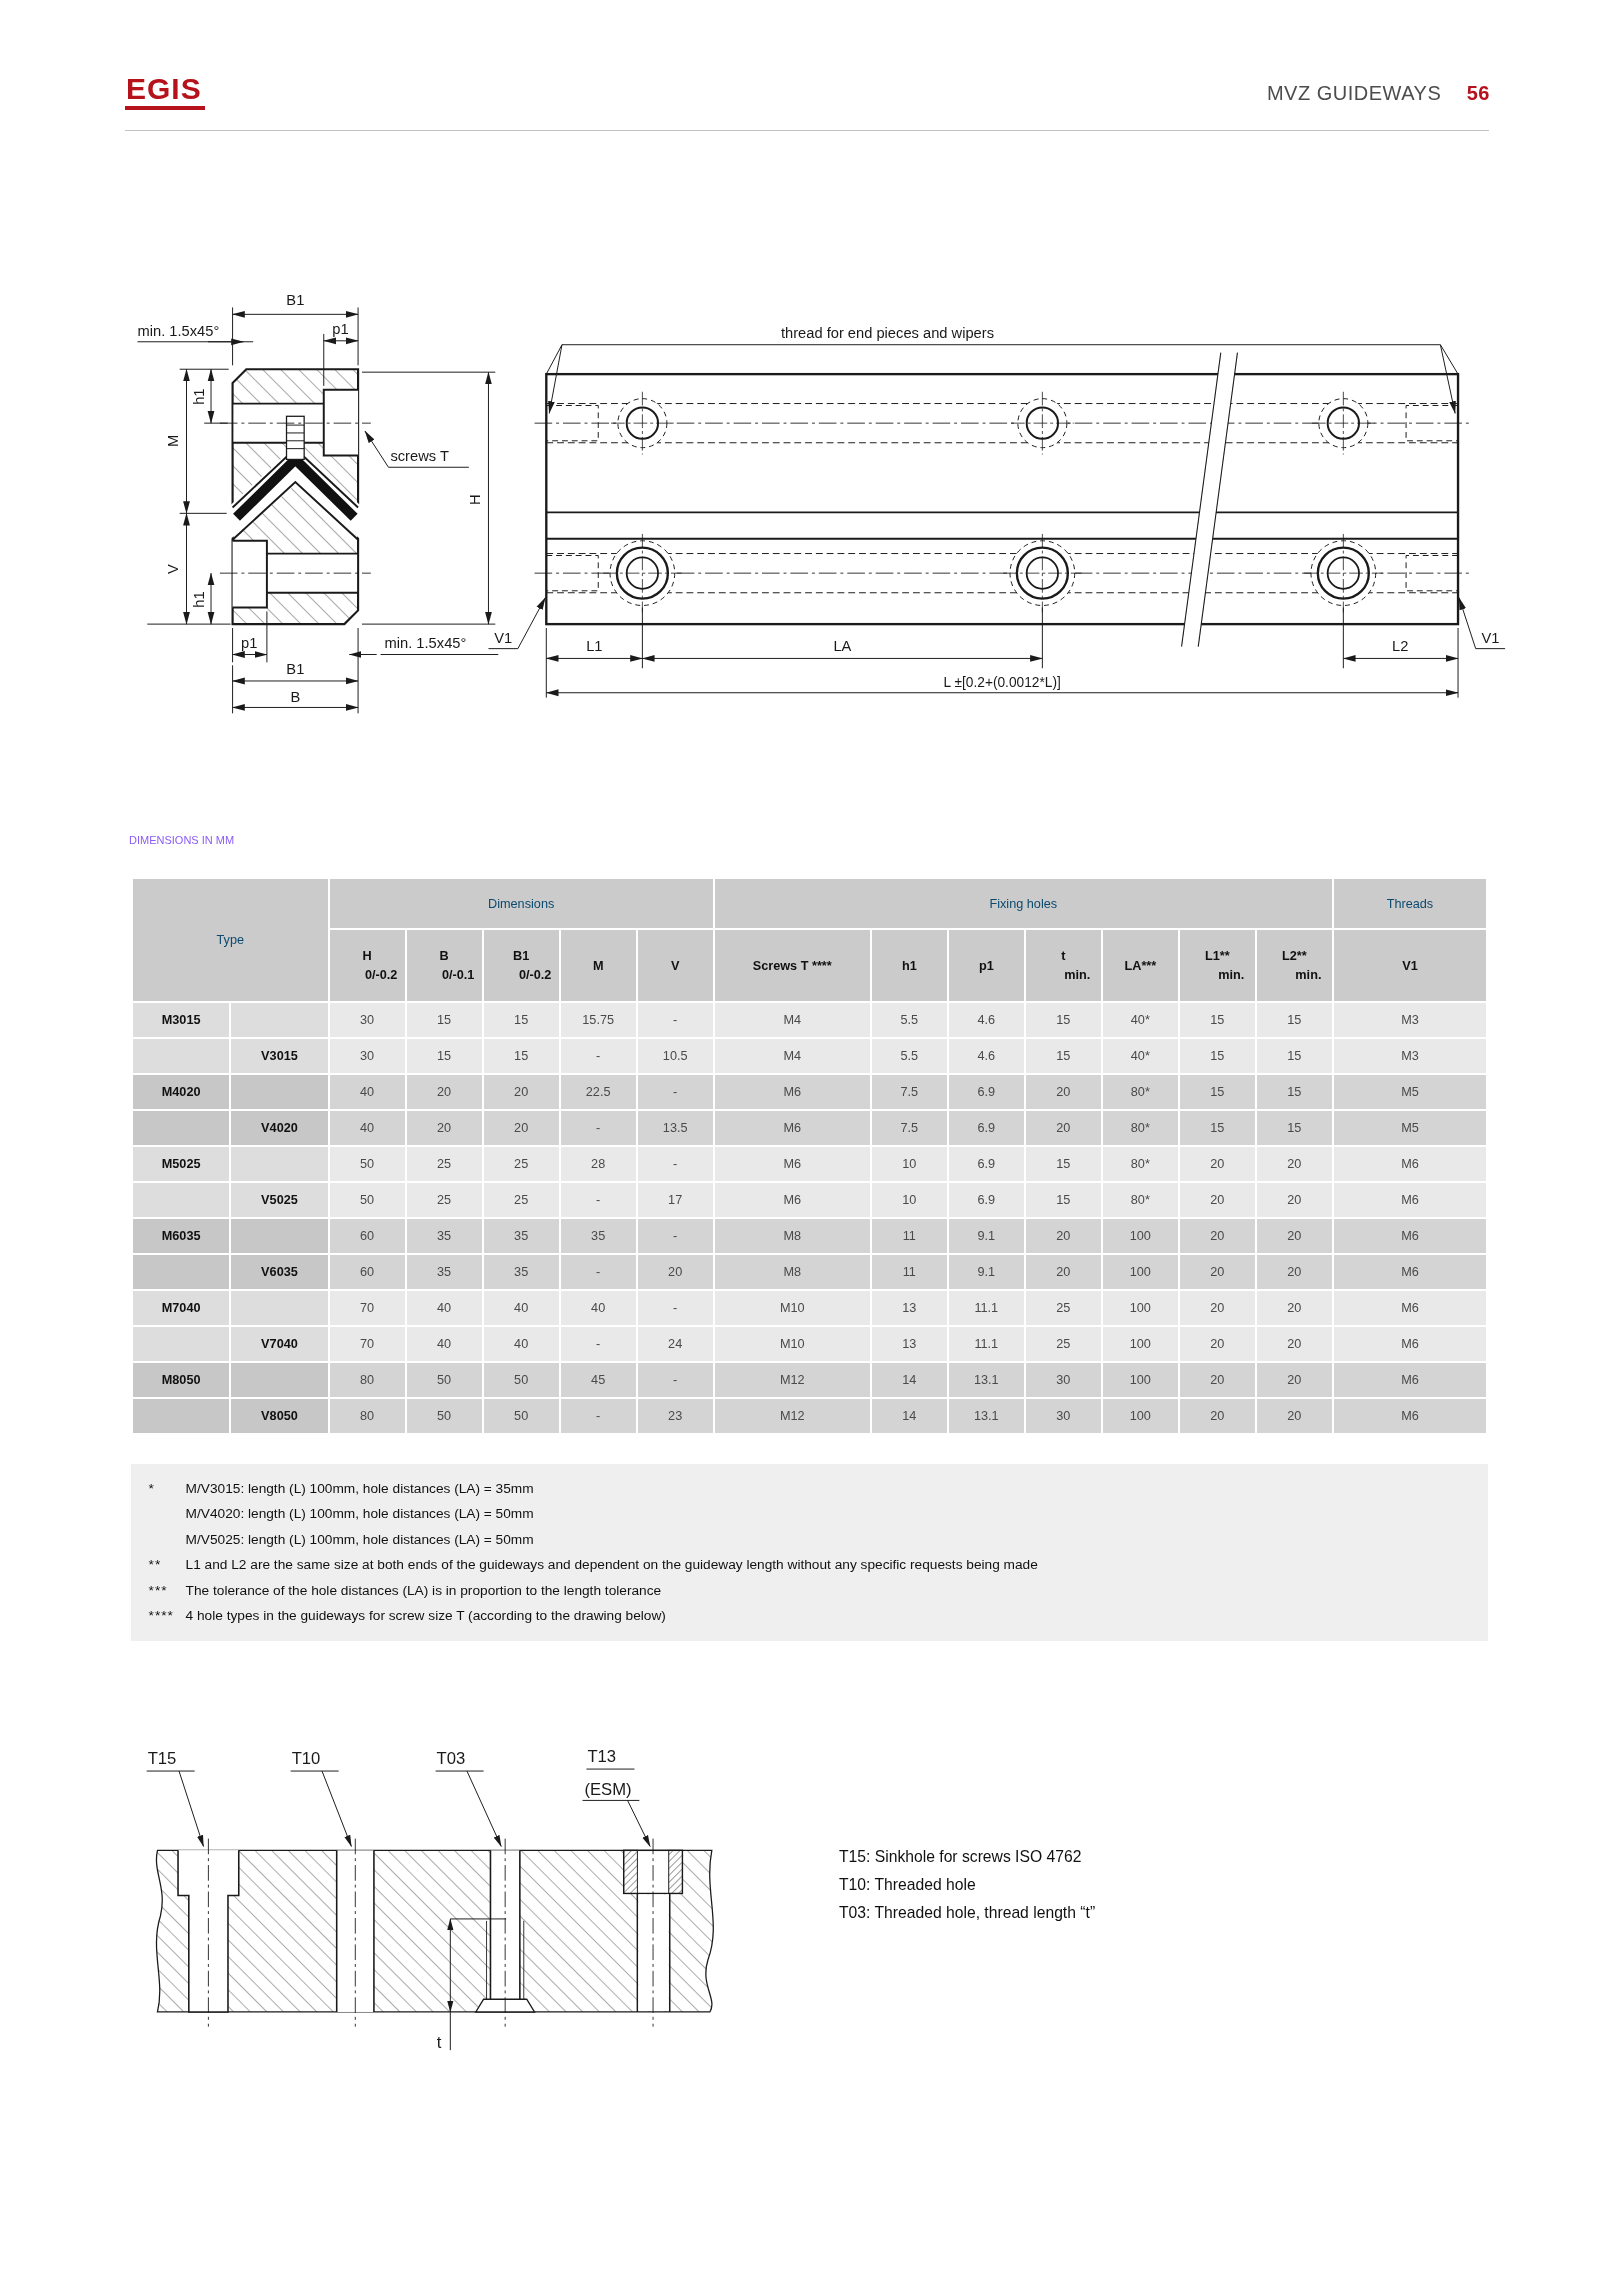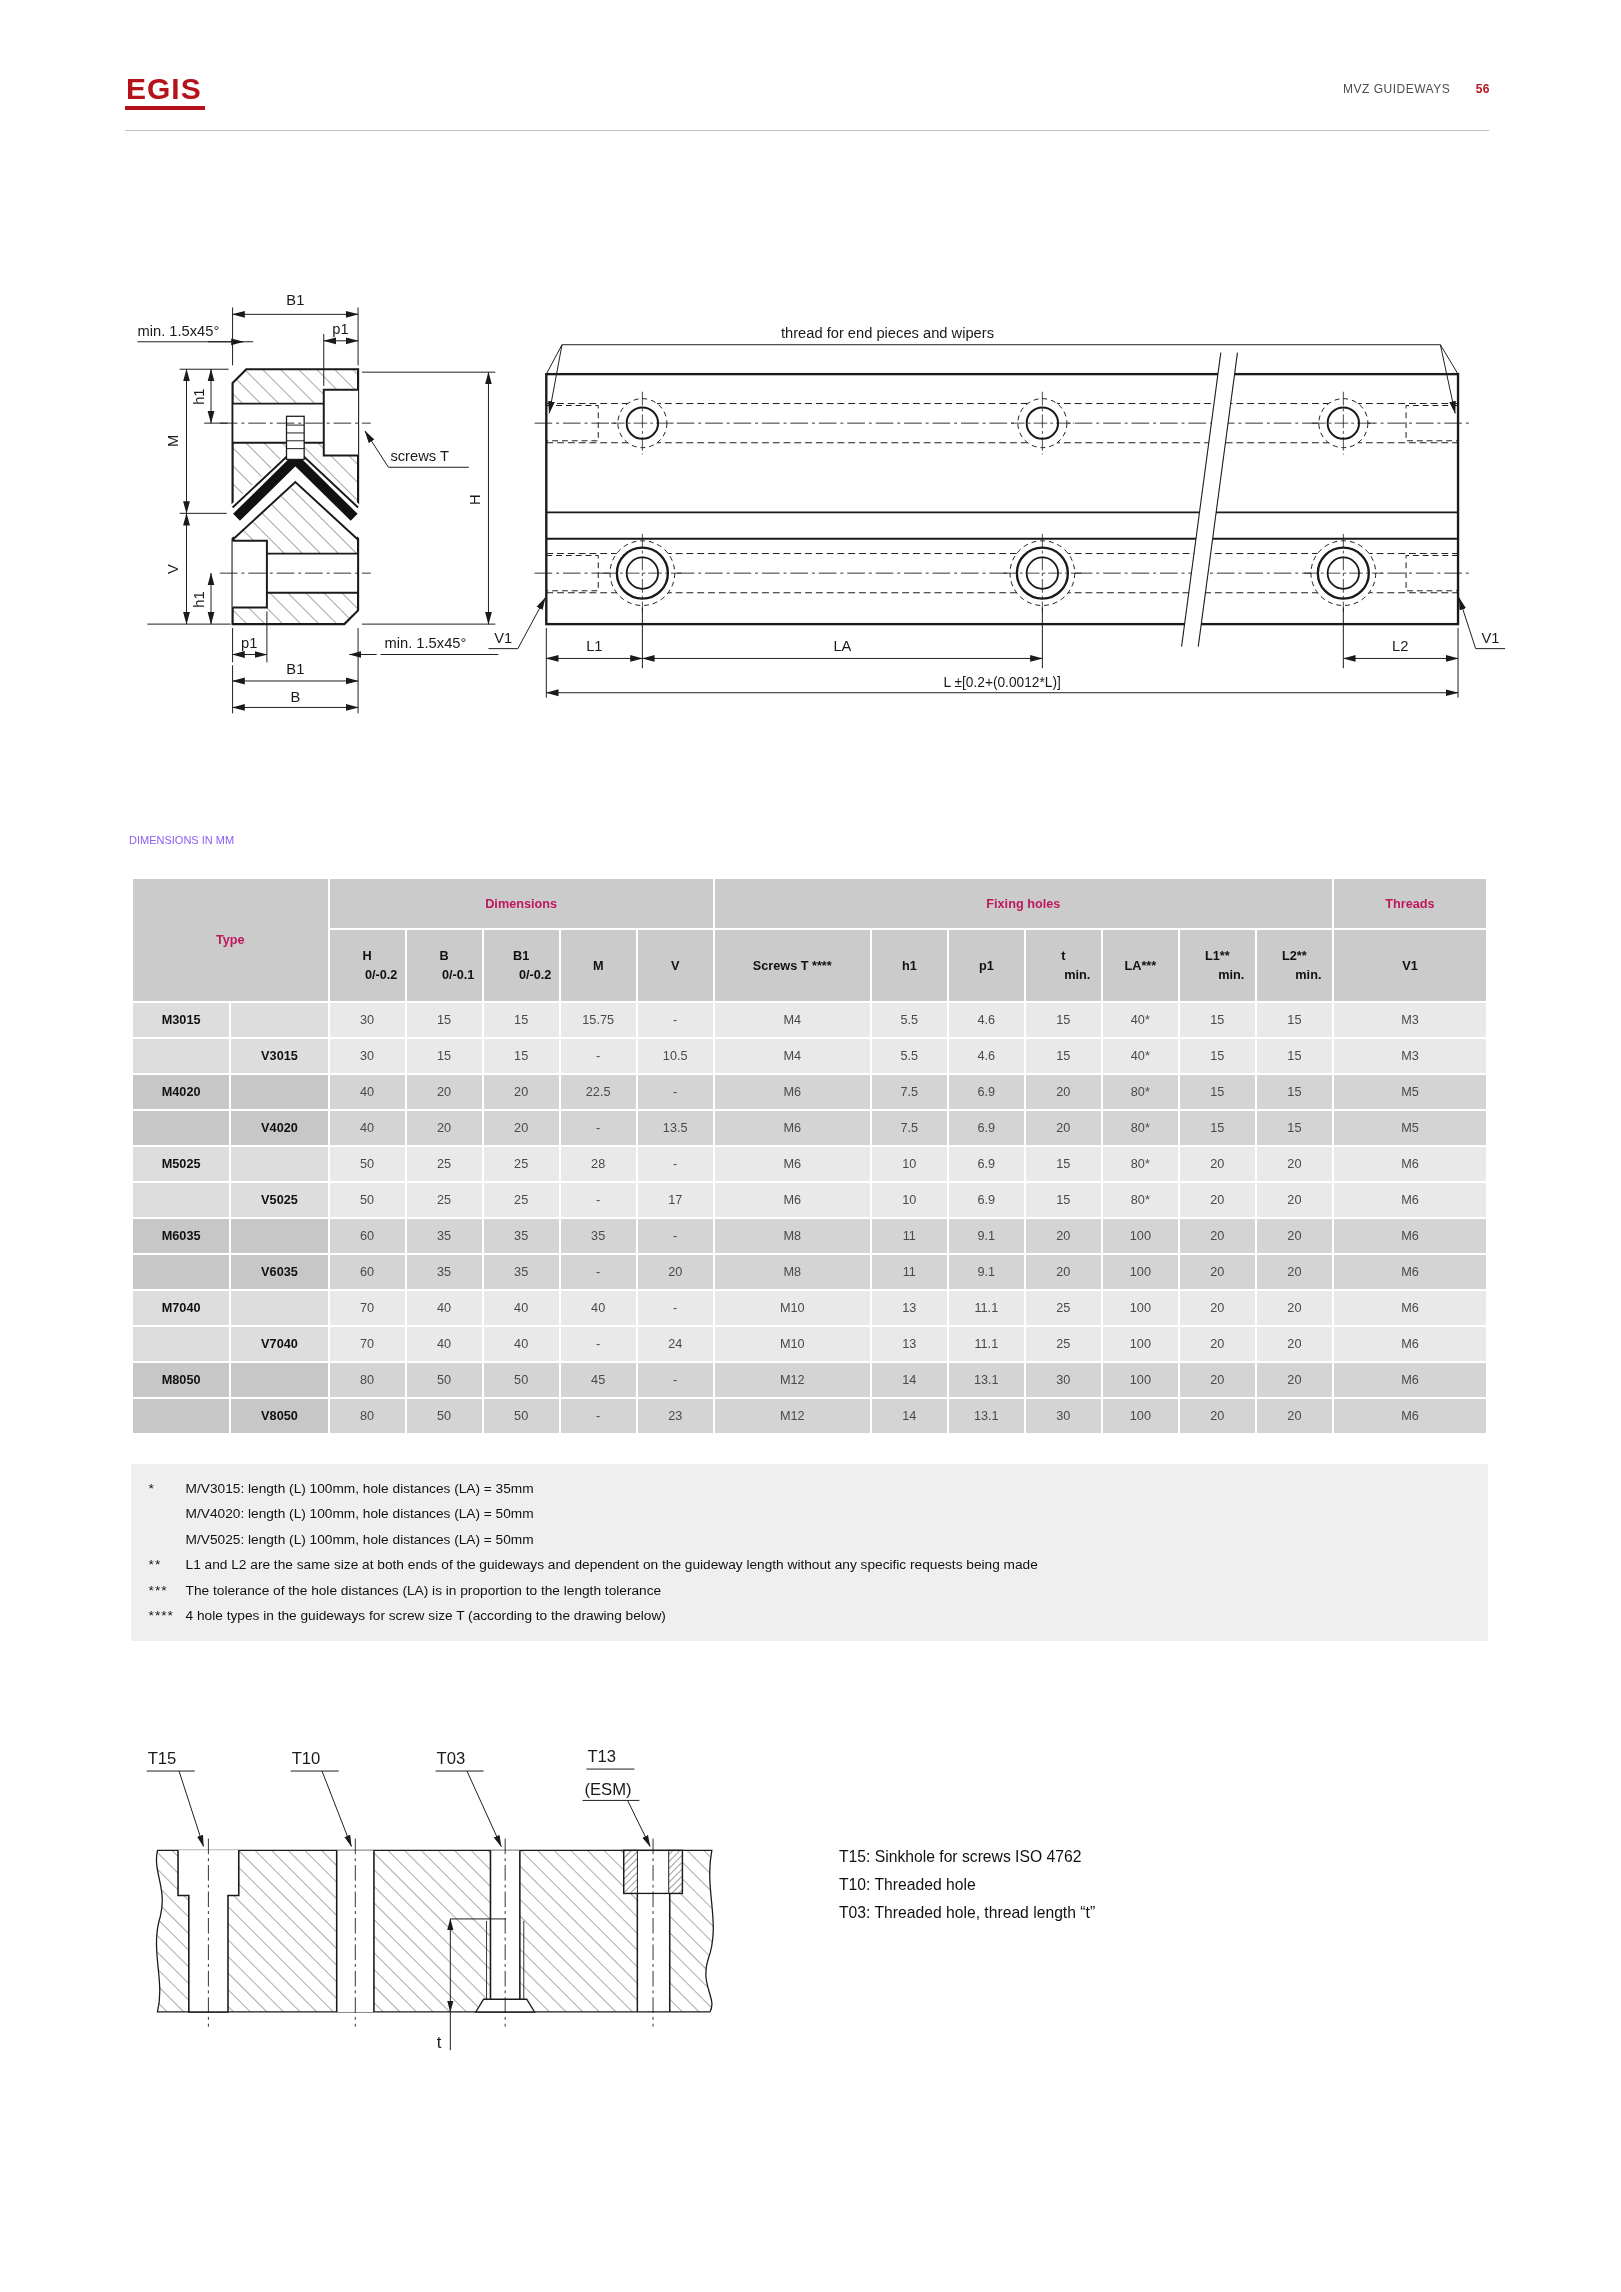--- a/index.html
+++ b/index.html
@@ -3,33 +3,33 @@
 <meta charset="utf-8">
 <style>
   html,body{margin:0;padding:0;background:#888;}
   .page{position:relative;width:1621px;height:2293px;background:#fff;
         font-family:"Liberation Sans",sans-serif;color:#1a1a1a;overflow:hidden;}
   
   .logo{position:absolute;left:125px;top:74px;font-size:30px;font-weight:800;
         letter-spacing:1px;color:var(--red);border-bottom:4.9px solid var(--red);
         padding:0 2.9px 2px 1px;line-height:1;}
   .hdr-right{position:absolute;left:1078px;top:82px;width:412px;text-align:right;
-        font-size:12px;letter-spacing:0.5px;color:#4d4d4d;}
+        font-size:20px;letter-spacing:0.5px;color:#4d4d4d;}
   .hdr-right .pg{color:var(--red);font-weight:bold;margin-left:25.5px;}
   .hdr-rule{position:absolute;left:125px;top:130px;width:1364px;height:0;
         border-top:1px solid #c3c3c3;}
   
   .dims-label{position:absolute;left:129px;top:834px;font-size:11px;color:#8b5cf6;}
   
   .tbl-wrap{position:absolute;left:131px;top:877px;width:1357px;}
   table.dims{border-collapse:separate;border-spacing:2.9px;table-layout:fixed;
         width:1357px;}
   table.dims th,table.dims td{padding:0;text-align:center;vertical-align:middle;
         font-size:12.7px;overflow:hidden;}
-  th.grp{background:var(--hdr-bg);font-weight:bold;height:49px;color:#be185d;}
+  th.grp{background:var(--hdr-bg);font-weight:normal;height:49px;color:#0c4a6e;}
   th.sub{background:var(--hdr-bg);font-weight:bold;height:71px;color:#111;}
   th.sub .tol{margin-top:5.9px;font-weight:bold;padding-left:28px;}
   td{height:34px;}
   tr.light td{background:var(--row-light);}
   tr.dark  td{background:var(--row-dark);}
   tr.light td.type-cell{background:var(--type-light);}
   tr.dark  td.type-cell{background:var(--type-dark);}
   td.type-cell{font-weight:bold;color:#111;}
   td.val{color:#4a4a4a;}
   

